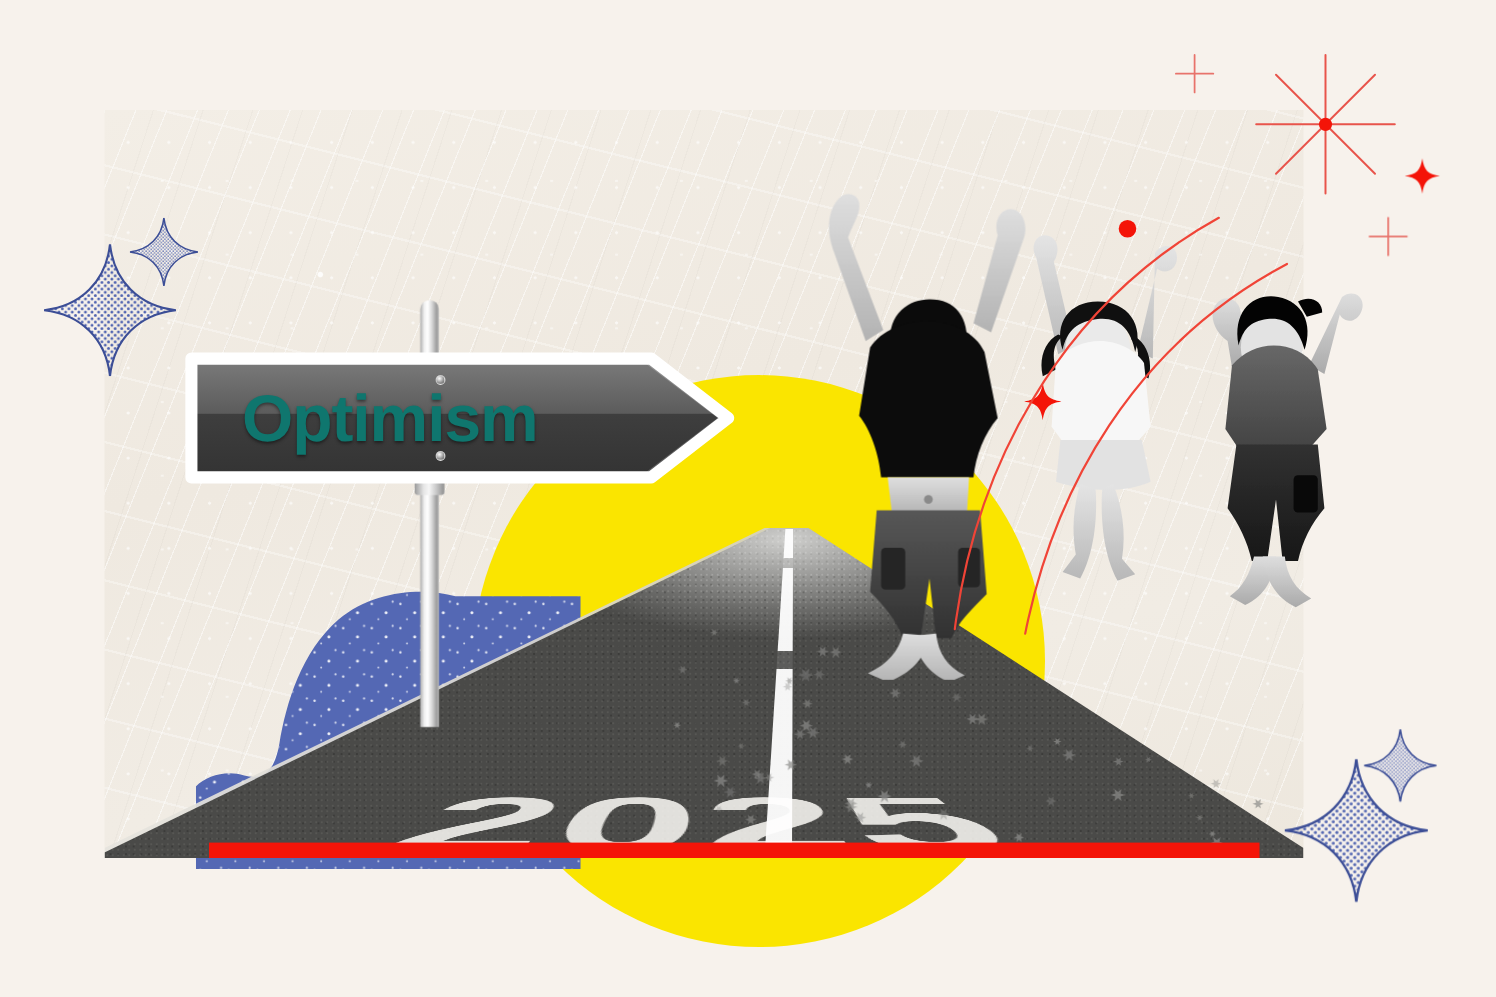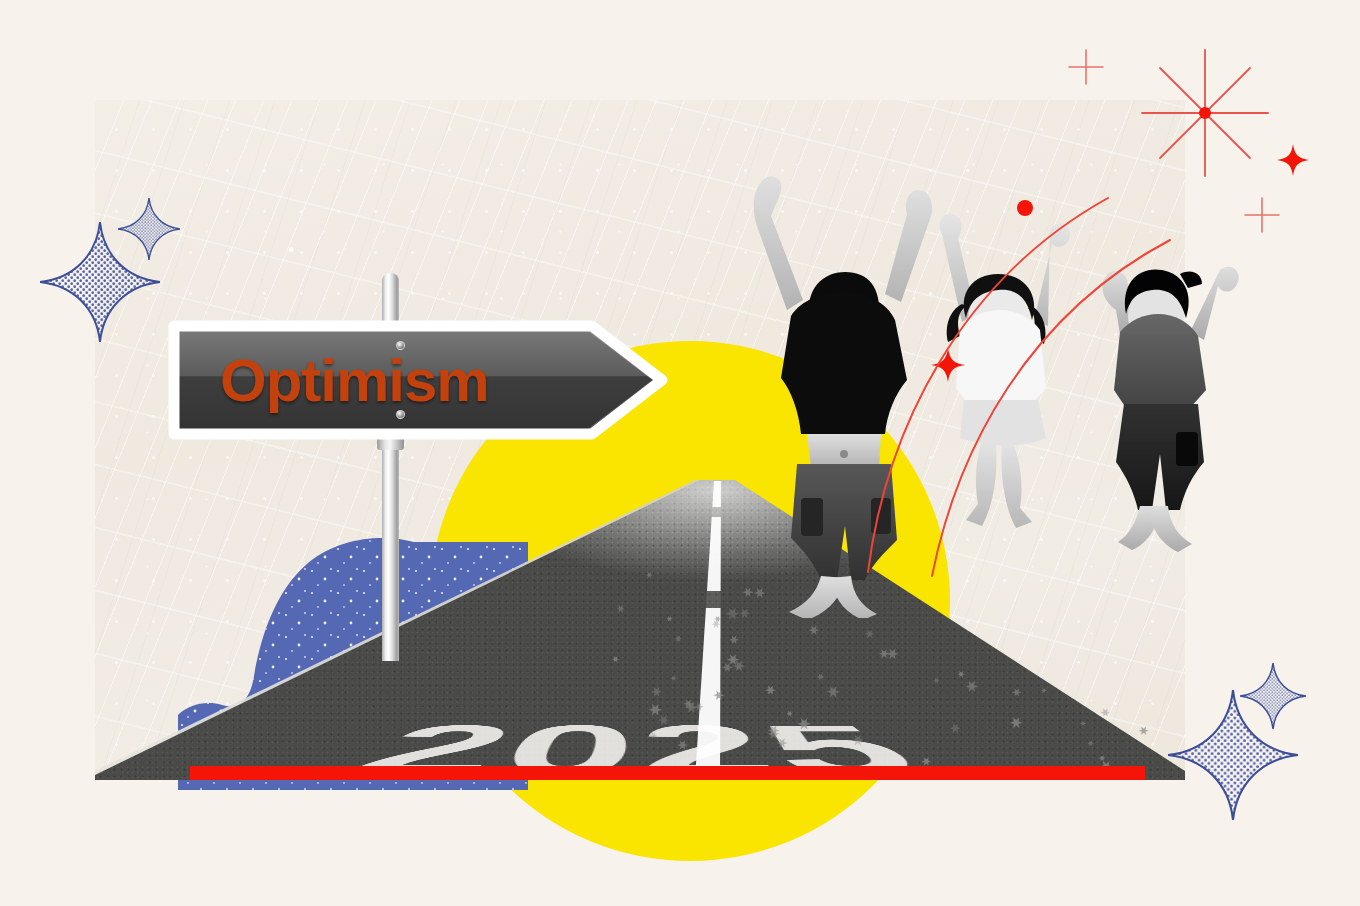--- a/index.html
+++ b/index.html
@@ -110,21 +110,21 @@
   }
   .pole-collar{
     position:absolute;left:377px;top:432px;width:27px;height:18px;border-radius:3px;
     background:linear-gradient(90deg,#9b9b9b 0%,#e6e6e6 30%,#f6f6f6 48%,#cacaca 72%,#8f8f8f 100%);
   }
   .sign{position:absolute;left:168px;top:320px;width:500px;height:120px;}
   .sign .board{position:absolute;inset:0;}
   .sign-label{
     position:absolute;left:52px;top:0;height:120px;width:330px;
     display:flex;align-items:center;
-    font-size:60px;font-weight:700;color:#c2410c;letter-spacing:-1px;
+    font-size:60px;font-weight:700;color:#0f766e;letter-spacing:-1px;
     text-shadow:0 2px 3px rgba(0,0,0,.45);
     font-family:"Liberation Sans",sans-serif;
   }
   .bolt{position:absolute;width:9px;height:9px;border-radius:50%;
         background:radial-gradient(circle at 35% 30%,#fff,#8e8e8e 60%,#5a5a5a);
         border:1px solid rgba(255,255,255,.55);}
 
   
   .person{position:absolute;}
   .person svg{display:block;filter:grayscale(1) contrast(1.12);}

